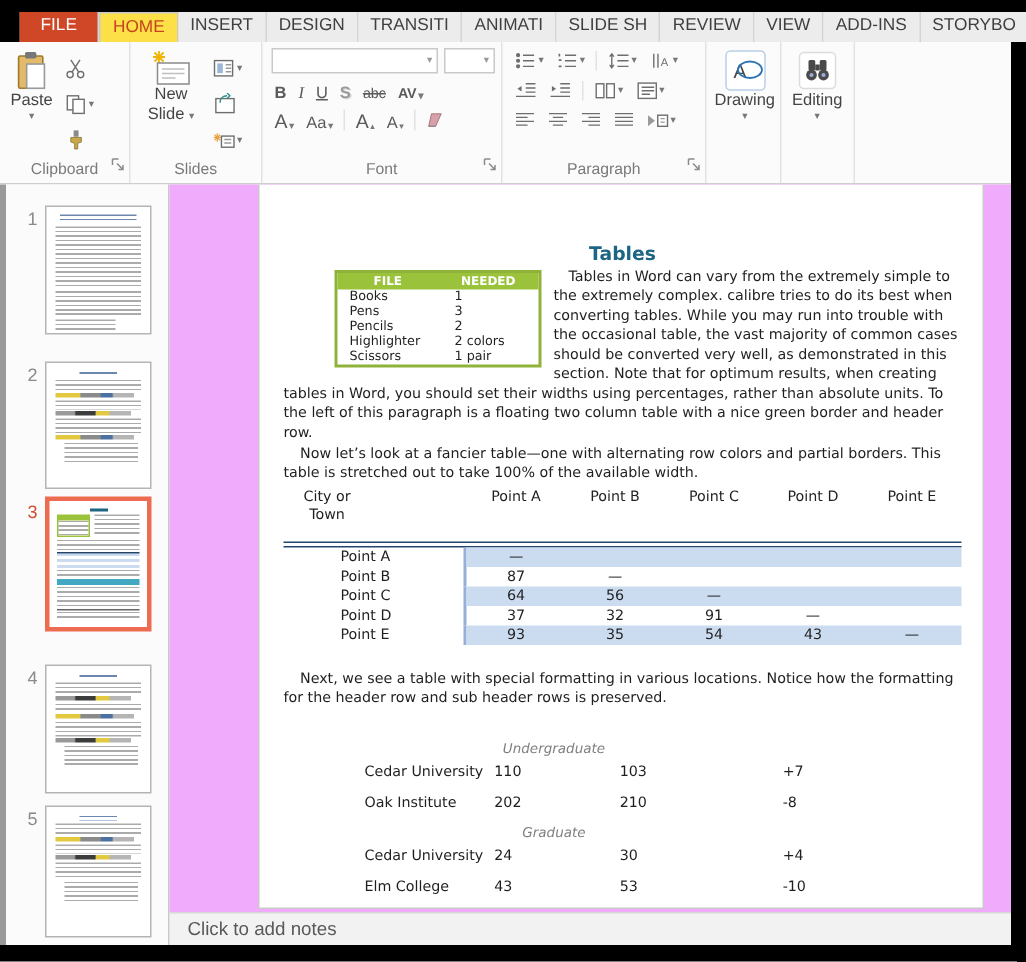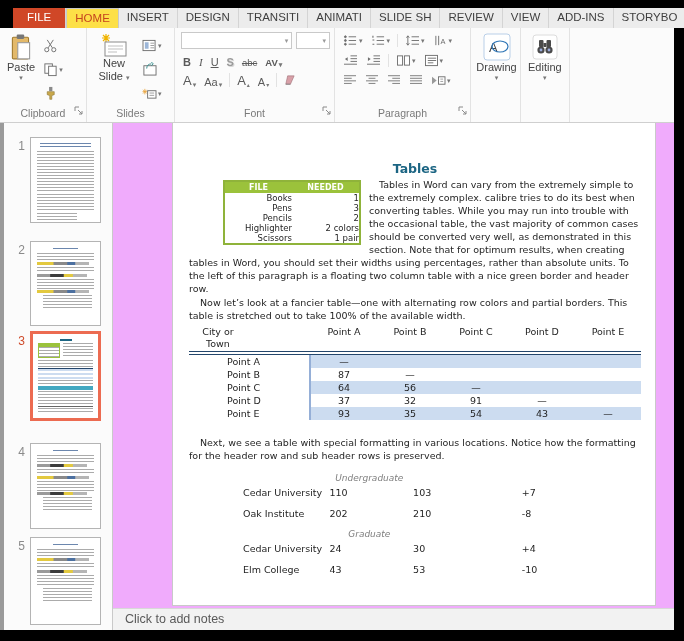--- a/index.html
+++ b/index.html
@@ -61,36 +61,36 @@
   .slide { position:absolute; left:59px; top:0; width:484px; height:483px; background:#fff; border:1px solid #C9C9C9; border-top:none; padding:38px 14px 0 16px; font-family:"DejaVu Sans",sans-serif; font-size:9.5px; color:#1F1F1F; overflow:hidden; }
   .notes { height:22px; background:#F2F2F2; border-top:1px solid #D8D8D8; font-size:12.5px; color:#595959; line-height:21px; padding-left:12px; }
 
   
   .s-title { text-align:center; color:#1C6583; font-weight:bold; font-size:12.5px; margin-bottom:2px; }
   .p { line-height:13px; }
   .p.ind { text-indent:11px; }
   .gtable { float:left; margin:2px 8px 3px 34px; width:138px; border:2px solid #8FB33A; background:#fff; font-size:8.5px; }
   .gt-head { display:flex; background:#9BC23B; color:#fff; font-weight:bold; font-size:8px; }
   .gt-head div { flex:1; text-align:center; padding:1px 0; }
-  .gt-row { display:flex; line-height:10px;text-align:right; }
+  .gt-row { display:flex; line-height:10px; }
   .gt-row .c1 { width:50%; padding-left:8px; }
   .gt-row .c2 { width:50%; padding-left:11px; }
 
   .ctbl { clear:both; margin-top:4px; }
-  .chead { display:flex; align-items:flex-start; border-bottom:4px double #24466B; padding-bottom:1px; }
+  .chead { display:flex; align-items:flex-start; border-bottom:4px double #24466B; padding-bottom:11px; }
   .chead .h1 { width:27%; }
   .chead .h1 span { display:inline-block; width:58px; text-align:center; line-height:12px; }
   .chead .hv { width:14.6%; text-align:center; line-height:12px; }
   .crow { display:flex; height:13px; line-height:13px; }
   .crow .c1 { width:27%; padding-left:38px; border-right:2px solid #95AFD7; }
   .crow .vals { flex:1; display:flex; }
   .crow.shade .vals { background:#CCDCF0; }
   .crow .vals div { width:20%; text-align:center; }
 
-  .p3 { margin:16px 0 8px; text-indent:11px; line-height:13px; }
+  .p3 { margin:16px 0 20px; text-indent:11px; line-height:13px; }
 
   .ktbl { margin-left:34px; }
   .khead { display:flex; background:#43A8C1; color:#fff; font-weight:bold; border-bottom:2px solid #2F2F2F; align-items:flex-start; }
   .khead > div { padding:3px 0 2px; text-align:center; line-height:11px; }
   .kc1 { width:25%; } .kc2 { width:20%; } .kc3 { width:26%; } .kc4 { width:29%; }
   .khead .kc2, .khead .kc3, .khead .kc4 { border-left:1px solid rgba(255,255,255,.55); }
   .khead .kc3 span { display:inline-block; width:72px; }
   .ksub { font-style:italic; color:#7F7F7F; text-align:center; padding:3px 30% 1px 0; font-size:9px; }
   .krow { display:flex; padding:3px 0 7px; }
   .krow .kc1 { padding-left:20px; }

